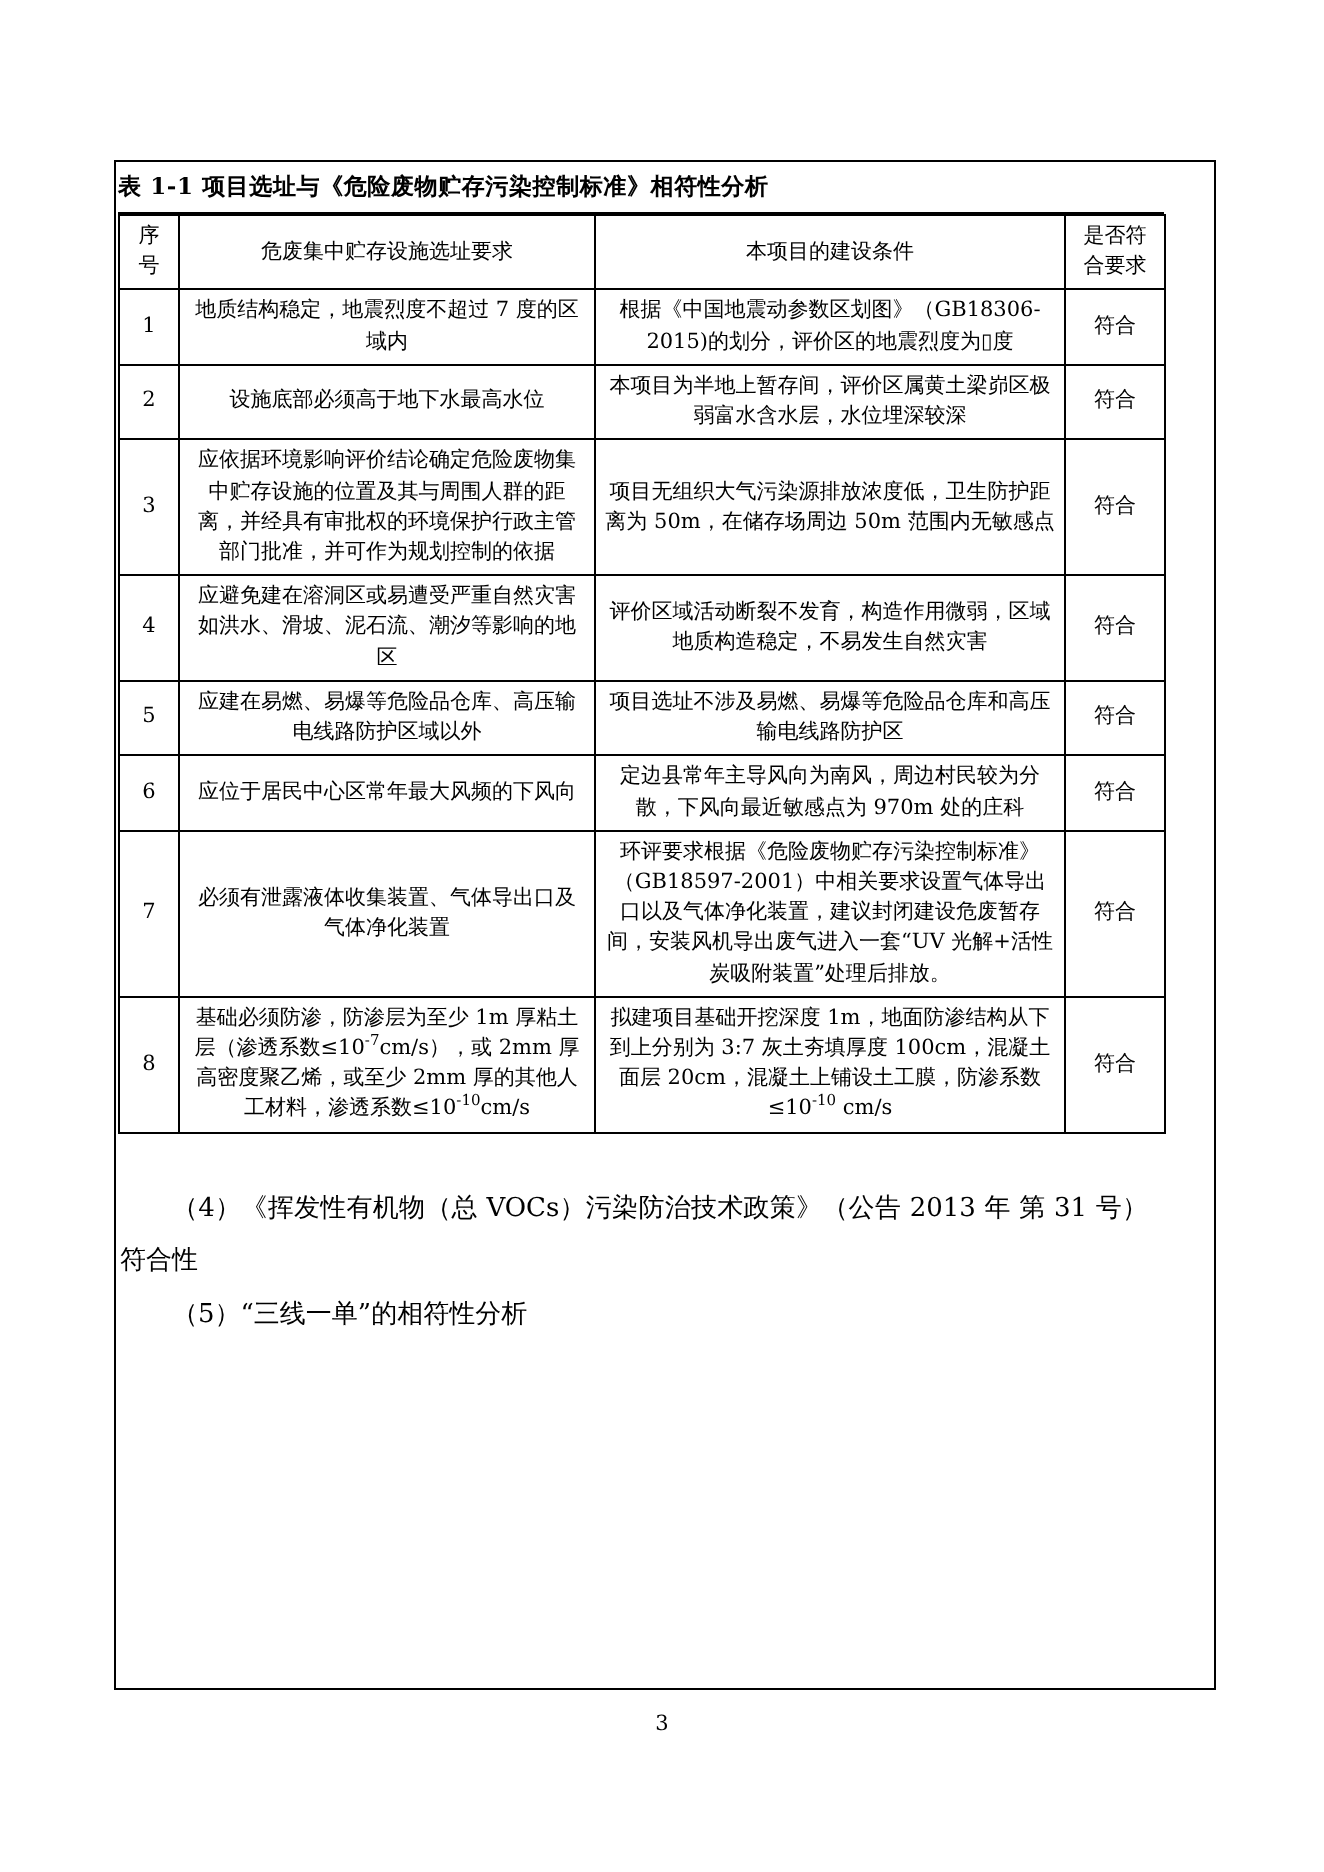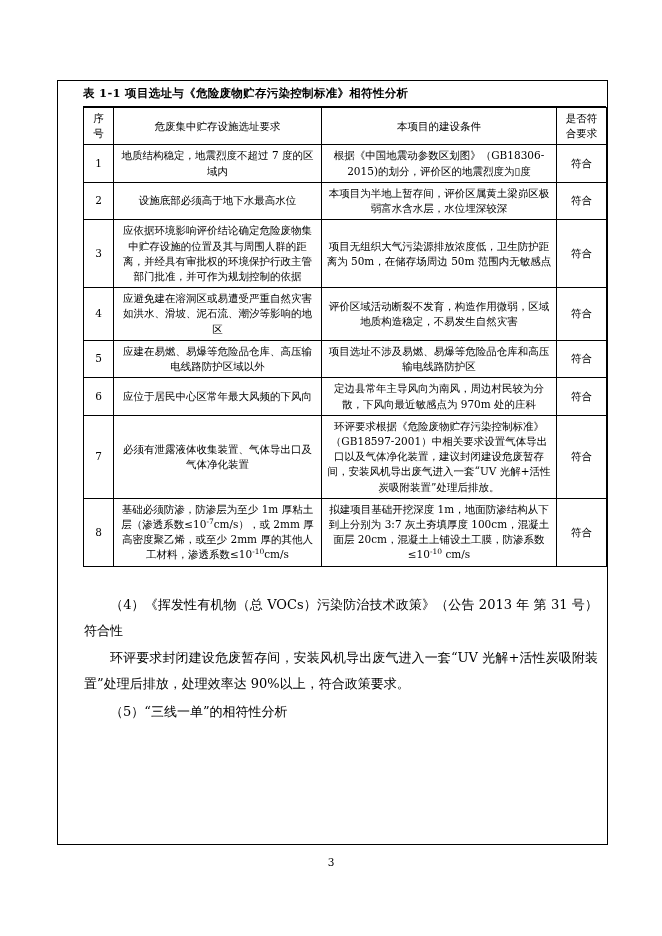--- a/index.html
+++ b/index.html
@@ -22,21 +22,21 @@
     left: 57px;
     top: 80px;
     width: 551px;
     height: 765px;
     border: 1px solid #000000;
     box-sizing: border-box;
   }
 
   .content {
     position: absolute;
-    left: 72px;
+    left: 48px;
     top: 80px;
     width: 538px;
   }
 
   
   table.cmp-table {
     border-collapse: collapse;
     width: 523px;
     margin-left: 11px;
     table-layout: fixed;
@@ -189,19 +189,18 @@
         <td class="cell-just">
           <span>拟建项目基础开挖深度 1m，地面防渗结构从下到上分别为 3:7 灰土夯填厚度 100cm，混凝土面层 20cm，混凝土上铺设土工膜，防渗系数≤10</span><sup>-10</sup><span> cm/s</span>
         </td>
         <td>符合</td>
       </tr>
     </tbody>
   </table>
 
   <div class="body-text">
     <p class="para indent2">（4）《挥发性有机物（总 VOCs）污染防治技术政策》（公告 2013 年 第 31 号）符合性</p>
-    <p class="para indent2">环评要求封闭建设危废暂存间，安装风机导出废气进入一套“UV 光解+活性炭吸附装置”处理后排放，处理效率达 90%以上，符合政策要求。</p>
     <p class="para indent2">（5）“三线一单”的相符性分析</p>
   </div>
 
 </div>
 
 <div class="page-number">3</div>
 
 </body></html>

